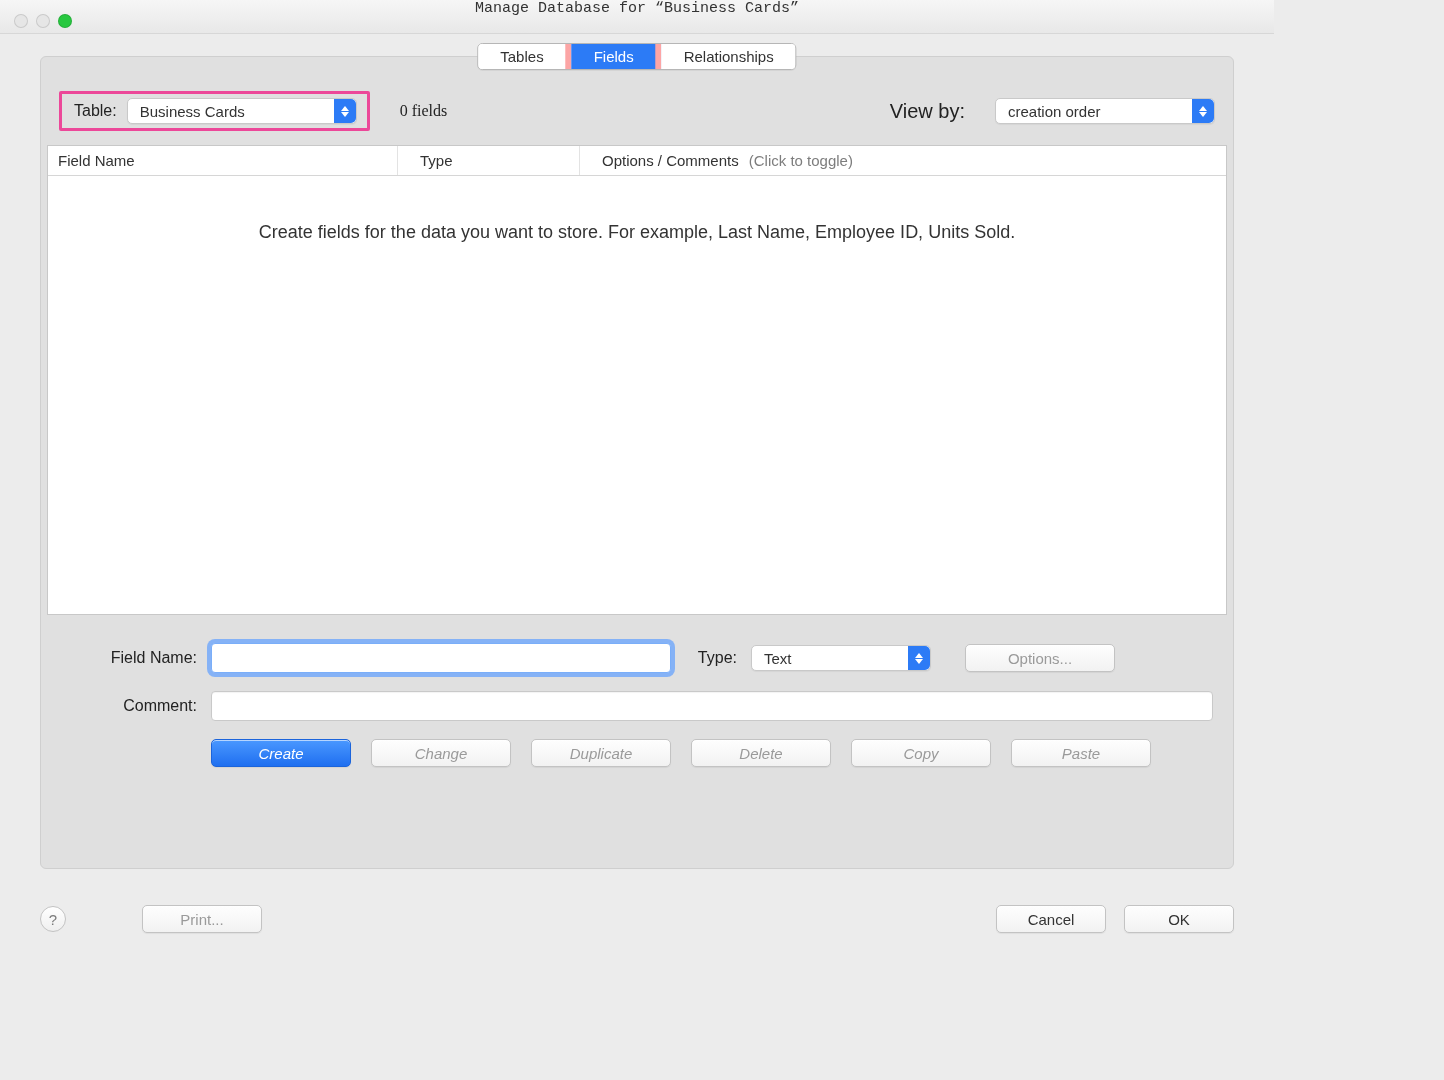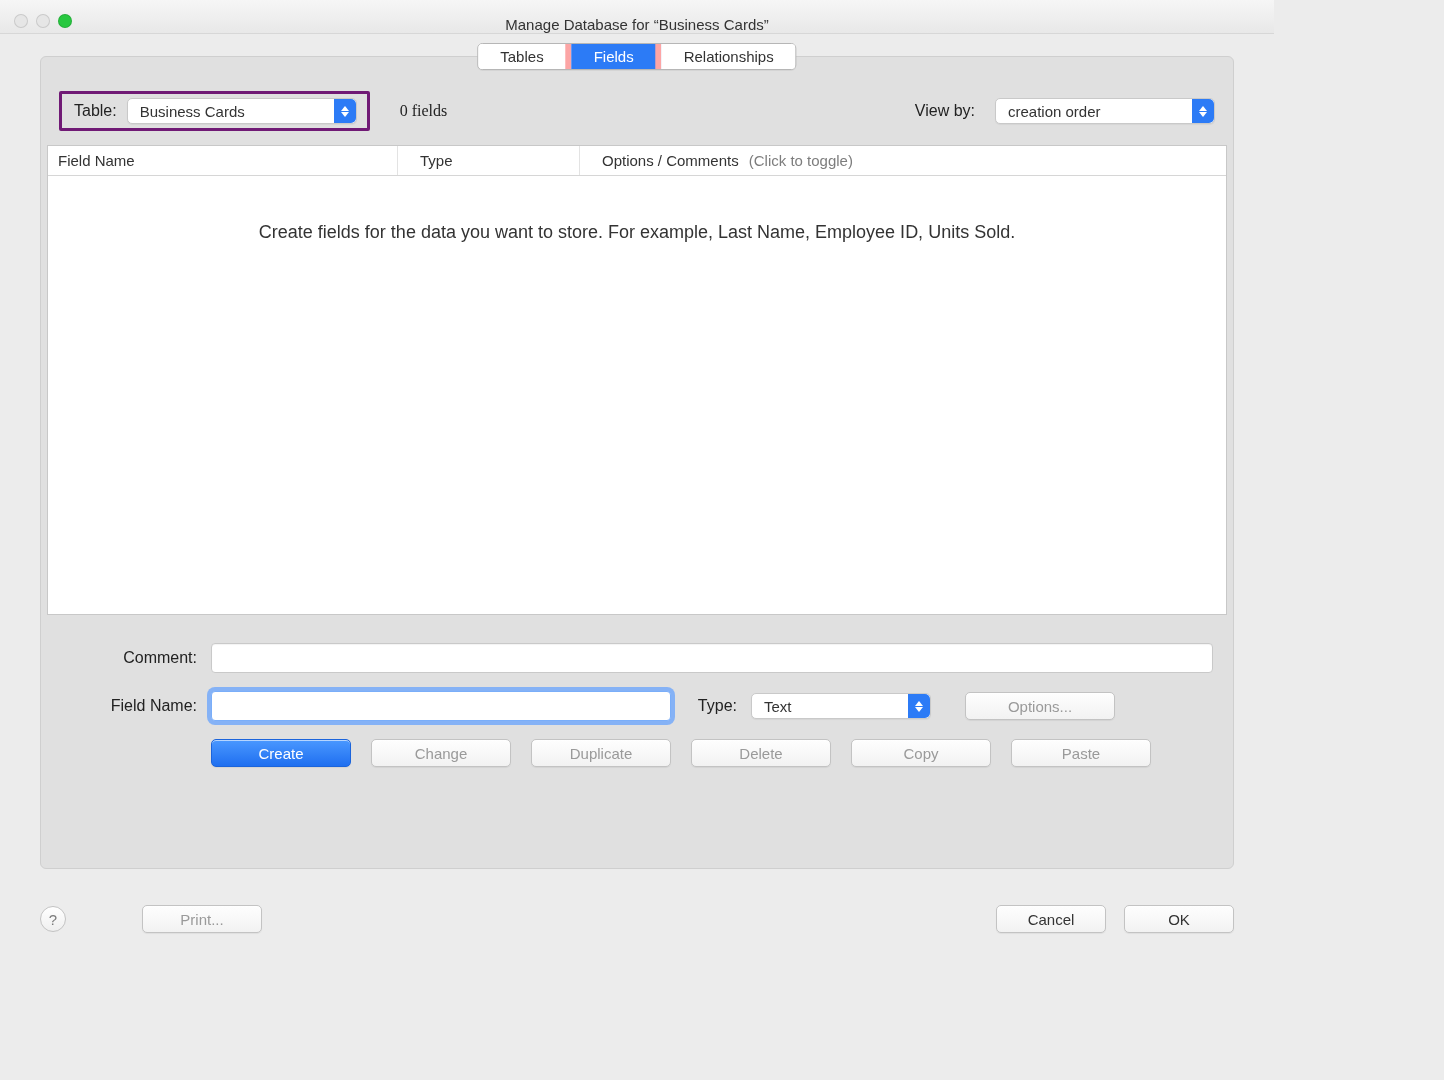--- a/index.html
+++ b/index.html
@@ -6,24 +6,25 @@
   body {
     margin: 0;
     font-family: -apple-system, "Helvetica Neue", Helvetica, Arial, sans-serif;
     font-size: 13px;
     background: #ececec;
     color: #222;
     width: 1274px;
   }
   .window { width: 1274px; height: 953px; position: relative; background: #ececec; }
   .titlebar {
-    height: 34px; display: flex; align-items: flex-end;
+    height: 34px; display: flex; align-items: flex-start;
     border-bottom: 1px solid #d7d7d7;
     background: linear-gradient(#f6f6f6, #e8e8e8);
     position: relative;
+    font-family: Liberation Mono, monospace;
   }
   .traffic { display: flex; gap: 8px; position: absolute; left: 14px; top: 14px; }
   .dot { width: 14px; height: 14px; border-radius: 50%; border: 1px solid rgba(0,0,0,0.12); }
   .dot.close { background: #e6e6e6; }
   .dot.min { background: #e6e6e6; }
   .dot.zoom { background: #28c840; }
   .title { margin: 0 auto; font-size: 15px; color: #333; }
   .content { position: absolute; left: 40px; right: 40px; top: 56px; bottom: 84px;
     border: 1px solid #cfcfcf; border-radius: 6px; background: #e0e0e0; padding-top: 24px; }
   .segmented {
@@ -34,39 +35,39 @@
   .segmented .seg {
     padding: 4px 22px; font-size: 15px; color: #333; border-right: 6px solid #fca5a5;
     background: #fff;
   }
   .segmented .seg:last-child { border-right: none; }
   .segmented .seg.active { background: #2c7bf6; color: #fff; }
   .toprow {
     display: flex; align-items: center; padding: 10px 18px 14px 18px; gap: 16px;
   }
   .red-annot {
-    border: 3px solid #701a75; padding: 4px 10px 4px 12px; display: inline-flex;
+    border: 3px solid #ec4899; padding: 4px 10px 4px 12px; display: inline-flex;
     align-items: center; gap: 10px; border-radius: 2px;
   }
   .label { font-size: 16px; color: #222; }
   .mac-select {
     position: relative; display: inline-flex; align-items: center;
     background: #fff; border: 1px solid #c9c9c9; border-radius: 5px; height: 26px;
     font-size: 15px; color: #333; padding: 0 30px 0 12px; min-width: 220px;
     box-shadow: 0 1px 1px rgba(0,0,0,0.05);
   }
   .mac-select .chev-box {
     position: absolute; right: 0; top: 0; bottom: 0; width: 22px;
     background: #2c7bf6; border-top-right-radius: 5px; border-bottom-right-radius: 5px;
     display: flex; flex-direction: column; align-items: center; justify-content: center; gap: 1px;
   }
   .chev-box svg { width: 8px; height: 5px; }
   .field-count { font-size: 16px; margin-left: 14px; font-family: Liberation Serif, serif; }
   .flex-spacer { flex: 1; }
-  .viewby-label { font-size: 16px; margin-right: 4px; }
+  .viewby-label { font-size: 20px; margin-right: 14px; }
   .grid-area {
     margin: 0 6px; background: #fff; border: 1px solid #c8c8c8;
     height: 470px; position: relative;
   }
   .grid-header {
     height: 30px; border-bottom: 1px solid #d6d6d6; display: flex; align-items: center;
     background: #fff; font-size: 15px; color: #333; gap: 12px;
   }
   .gh { border-right: 1px solid #e3e3e3; padding: 0 10px; height: 100%; display: flex; align-items: center; }
   .gh.fieldname { width: 350px; }
@@ -85,21 +86,21 @@
   }
   .focus-ring { box-shadow: 0 0 0 4px rgba(94,158,255,0.7); border: 1px solid #7aaef9; }
   .btn {
     height: 28px; padding: 0 22px; border: 1px solid #c3c3c3; border-radius: 5px;
     background: linear-gradient(#fefefe,#f2f2f2); font-size: 15px; color: #333;
     display: inline-flex; align-items: center; justify-content: center; min-width: 110px;
     box-shadow: 0 1px 0 rgba(255,255,255,0.6) inset, 0 1px 1px rgba(0,0,0,0.06);
   }
   .btn.primary { background: linear-gradient(#4a98ff,#1f6ff0); color: #fff; border-color: #1b64db; }
   .btn.disabled { color: #9a9a9a; }
-  .btn-row { display: flex; gap: 20px; }
+  .btn-row { display: flex; gap: 20px; font-style: italic; }
   .footer {
     position: absolute; left: 40px; right: 40px; bottom: 20px; display: flex; align-items: center; gap: 18px;
   }
   .help-circle {
     width: 26px; height: 26px; border-radius: 50%; border: 1px solid #c3c3c3;
     background: linear-gradient(#fff,#efefef); display: flex; align-items: center; justify-content: center;
     color: #7b7b7b; font-size: 15px;
   }
   .type-select { min-width: 180px; }
 </style>
@@ -165,40 +166,40 @@
           <span class="hint">(Click to toggle)</span>
         </div>
       </div>
       <div class="empty-state">
         <div class="empty-sub">Create fields for the data you want to store. For example, Last Name, Employee ID, Units Sold.</div>
       </div>
     </div>
 
     <div class="form-area">
       <div class="form-row">
-        <div class="form-label">Comment:</div>
-        <input class="text-input" style="flex: 1 1 0%;" value="">
-      </div>
-      <div class="form-row">
         <div class="form-label">Field Name:</div>
         <input class="text-input focus-ring" style="width: 460px;" value="">
         <div class="form-label" style="width:80px">Type:</div>
         <div class="mac-select type-select">
           <span>Text</span>
           <span class="chev-box">
             <svg viewBox="0 0 8 5">
                 <path d="M0 5 L4 0 L8 5 Z" fill="#fff"></path>
               </svg>
             <svg viewBox="0 0 8 5">
                 <path d="M0 0 L4 5 L8 0 Z" fill="#fff"></path>
               </svg>
           </span>
         </div>
         <div style="width:34px"></div>
         <div class="btn disabled" style="min-width:150px">Options...</div>
+      </div>
+      <div class="form-row">
+        <div class="form-label">Comment:</div>
+        <input class="text-input" style="flex: 1 1 0%;" value="">
       </div>
       <div class="form-row">
         <div class="form-label"></div>
         <div class="btn-row">
           <div class="btn primary" style="min-width:140px">Create</div>
           <div class="btn disabled" style="min-width:140px">Change</div>
           <div class="btn disabled" style="min-width:140px">Duplicate</div>
           <div class="btn disabled" style="min-width:140px">Delete</div>
           <div class="btn disabled" style="min-width:140px">Copy</div>
           <div class="btn disabled" style="min-width:140px">Paste</div>

